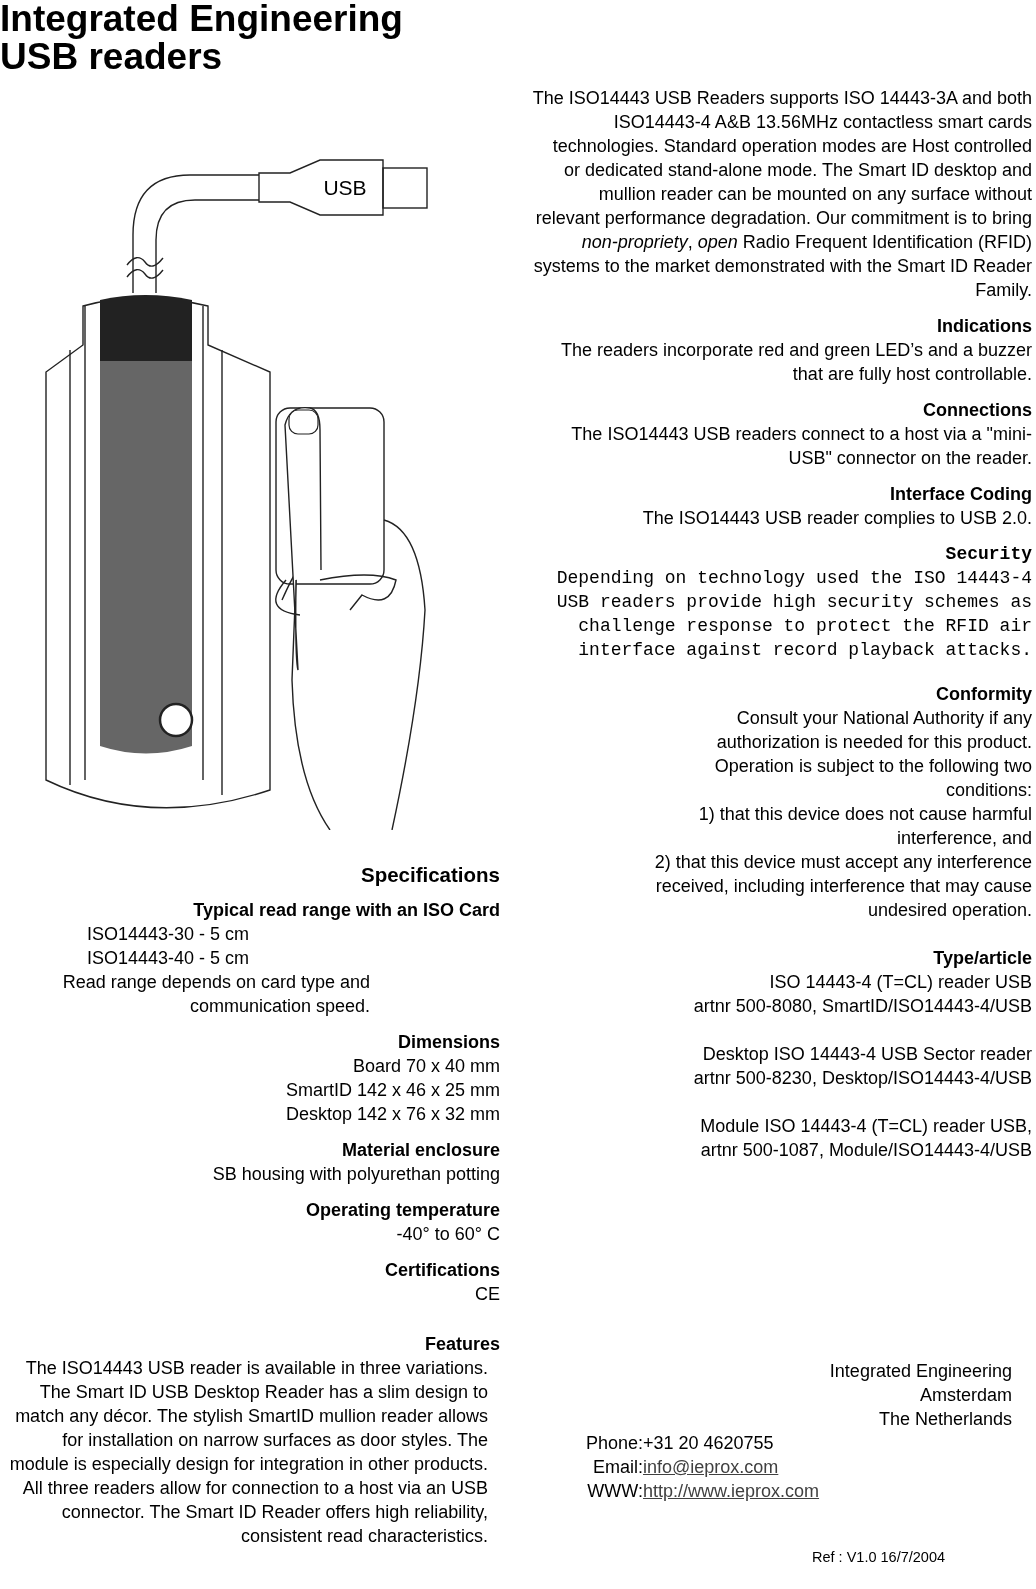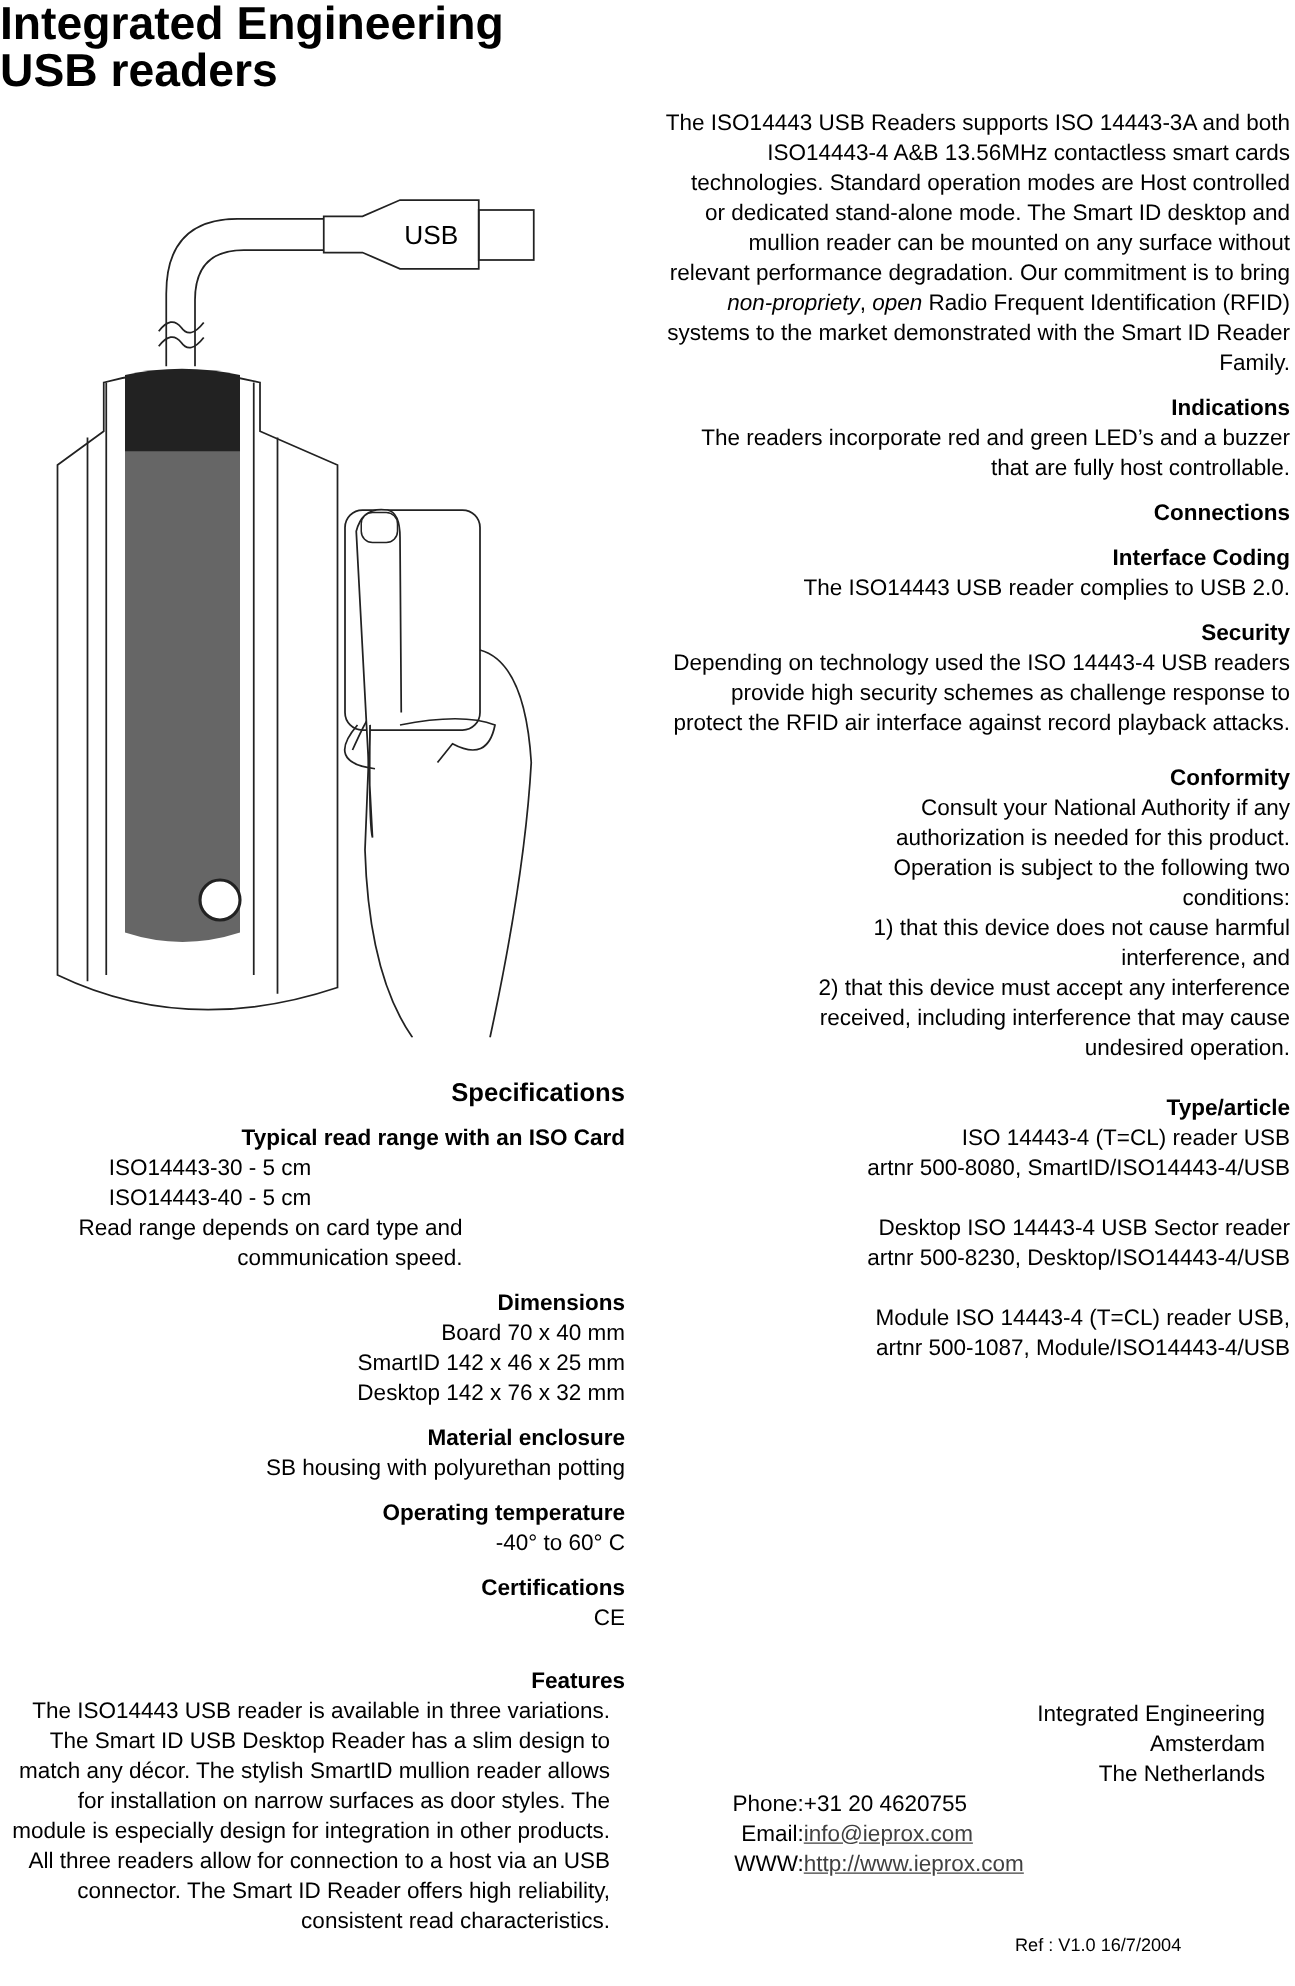--- a/index.html
+++ b/index.html
@@ -79,26 +79,27 @@
   <p class="sec" style="margin-top:0;margin-bottom:12px;">
     <span>The ISO14443 USB Readers supports ISO 14443-3A and both ISO14443-4 A&amp;B 13.56MHz contactless smart cards technologies. Standard operation modes are Host controlled or dedicated stand-alone mode. The Smart ID desktop and mullion reader can be mounted on any surface without relevant performance degradation. Our commitment is to bring </span><i>non-propriety</i><span>, </span><i>open</i><span> Radio Frequent Identification (RFID) systems to the market demonstrated with the Smart ID Reader Family.</span>
   </p>
 
   <div class="sec">
     <span class="sec-head">Indications</span>
     <span class="line">The readers incorporate red and green LED’s and a buzzer that are fully host controllable.</span>
   </div>
   <div class="sec">
     <span class="sec-head">Connections</span>
+    <span class="line">The ISO14443 USB readers connect to a host via a "mini-USB" connector on the reader.</span>
   </div>
   <div class="sec">
     <span class="sec-head">Interface Coding</span>
     <span class="line">The ISO14443 USB reader complies to USB 2.0.</span>
   </div>
-  <div class="sec" style="margin-bottom:20px;">
+  <div class="sec" style="margin-bottom:20px;font-family:Liberation Mono, monospace;">
     <span class="sec-head">Security</span>
     <span class="line">Depending on technology used the ISO 14443-4 USB readers provide high security schemes as challenge response to protect the RFID air interface against record playback attacks.</span>
   </div>
 
   <div>
     <span class="sec-head">Conformity</span>
     <span class="line">Consult your National Authority if any</span>
     <span class="line">authorization is needed for this product.</span>
     <span class="line">Operation is subject to the following two</span>
     <span class="line">conditions:</span>

